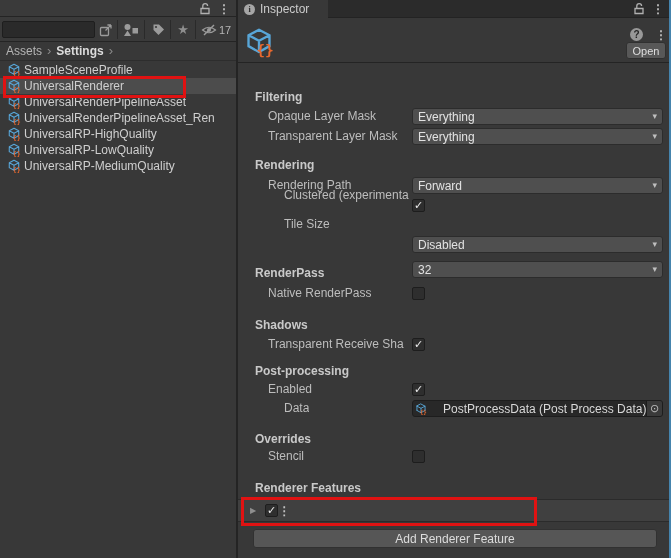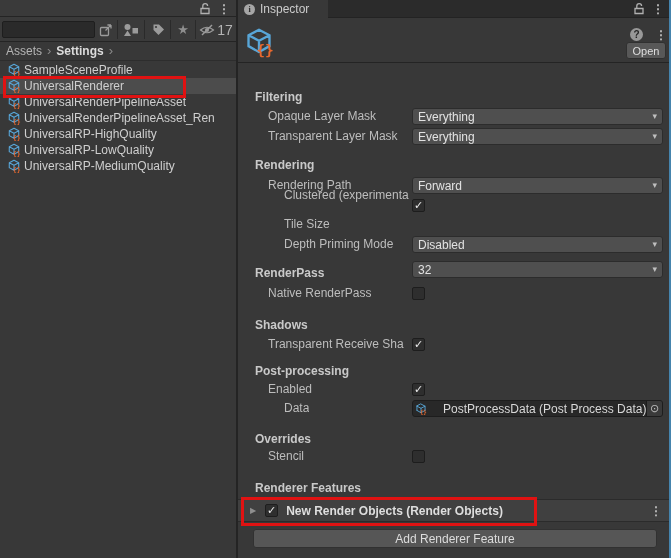--- a/index.html
+++ b/index.html
@@ -9,21 +9,21 @@
   .abs{position:absolute;}
   svg{display:block;}
 
   
   .project{position:absolute;left:0;top:0;width:236px;height:558px;background:#383838;}
   .proj-top{position:absolute;left:0;top:0;width:236px;height:17px;background:#3a3a3a;border-bottom:1px solid #242424;}
   .proj-toolbar{position:absolute;left:0;top:17px;width:236px;height:25px;background:#3a3a3a;border-bottom:1px solid #242424;}
   .search{position:absolute;left:2px;top:4px;width:93px;height:17px;background:#2a2a2a;border:1px solid #1e1e1e;border-radius:2px;color:#d0d0d0;font-size:11px;padding:0 4px;outline:none;font-family:"Liberation Sans",sans-serif;}
   .tbtn{position:absolute;top:2px;height:21px;display:flex;align-items:center;justify-content:center;color:#9b9b9b;}
   .tsep{position:absolute;top:3px;width:1px;height:19px;background:#2a2a2a;}
-  .eyecount{font-size:14px;color:#b5b5b5;margin-left:2px;}
+  .eyecount{font-size:11px;color:#b5b5b5;margin-left:2px;}
   .lockkebab{display:flex;align-items:center;gap:7px;}
   .kebab{font-size:12px;font-weight:bold;color:#c0c0c0;line-height:1;}
   .breadcrumb{position:absolute;left:0;top:42px;width:280px;height:19px;border-bottom:1px solid #2d2d2d;display:flex;align-items:center;padding-left:6px;gap:5px;}
   .bc-root{color:#b5b5b5;}
   .bc-sep{color:#8b8b8b;font-size:13px;line-height:1;margin-top:-2px;}
   .bc-cur{color:#dcdcdc;font-weight:bold;}
   .filelist{position:absolute;left:0;top:62px;width:236px;}
   .filerow{height:16px;display:flex;align-items:center;padding-left:7px;gap:2px;white-space:nowrap;overflow:hidden;color:#cfcfcf;}
   .filerow.selected{background:#4c4c4c;}
   .fname{padding-left:1px;}
@@ -259,21 +259,20 @@
     <span class="checkbox on" style="top:199px;">
         <span class="mark">✓</span>
       </span>
     <div class="lbl2" style="top:216px;">Tile Size</div>
     <div class="ctrl" style="top:216px;margin-top:45px;">
         <div class="dropdown">
           <span class="val">32</span>
           <span class="caret">▾</span>
         </div>
       </div>
-    <div class="lbl2" style="top:236px;">Depth Priming Mode</div>
     <div class="ctrl" style="top:236px;">
         <div class="dropdown">
           <span class="val">Disabled</span>
           <span class="caret">▾</span>
         </div>
       </div>
 
     <div class="sec" style="top:265px;">RenderPass</div>
     <div class="lbl1" style="top:285px;">Native RenderPass</div>
     <span class="checkbox" style="top:287px;"></span>
@@ -305,21 +304,20 @@
     <div class="sec" style="top:431px;">Overrides</div>
     <div class="lbl1" style="top:448px;">Stencil</div>
     <span class="checkbox" style="top:450px;"></span>
 
     <div class="sec" style="top:480px;">Renderer Features</div>
     <div class="featrow">
       <span class="expander">▶</span>
       <span class="checkbox featcheck on">
           <span class="mark">✓</span>
         </span>
-      <span class="featlabel">New Render Objects (Render Objects)</span>
       <span class="kebab featkebab">⋮</span>
     </div>
     <div class="addbtn">Add Renderer Feature</div>
   </div>
 
   <div class="redbox" style="left:3px;top:76px;width:183px;height:22px;"></div>
   <div class="redbox" style="left:241px;top:497px;width:296px;height:29px;"></div>
   <div class="edgeline"></div>
 </div>
 

